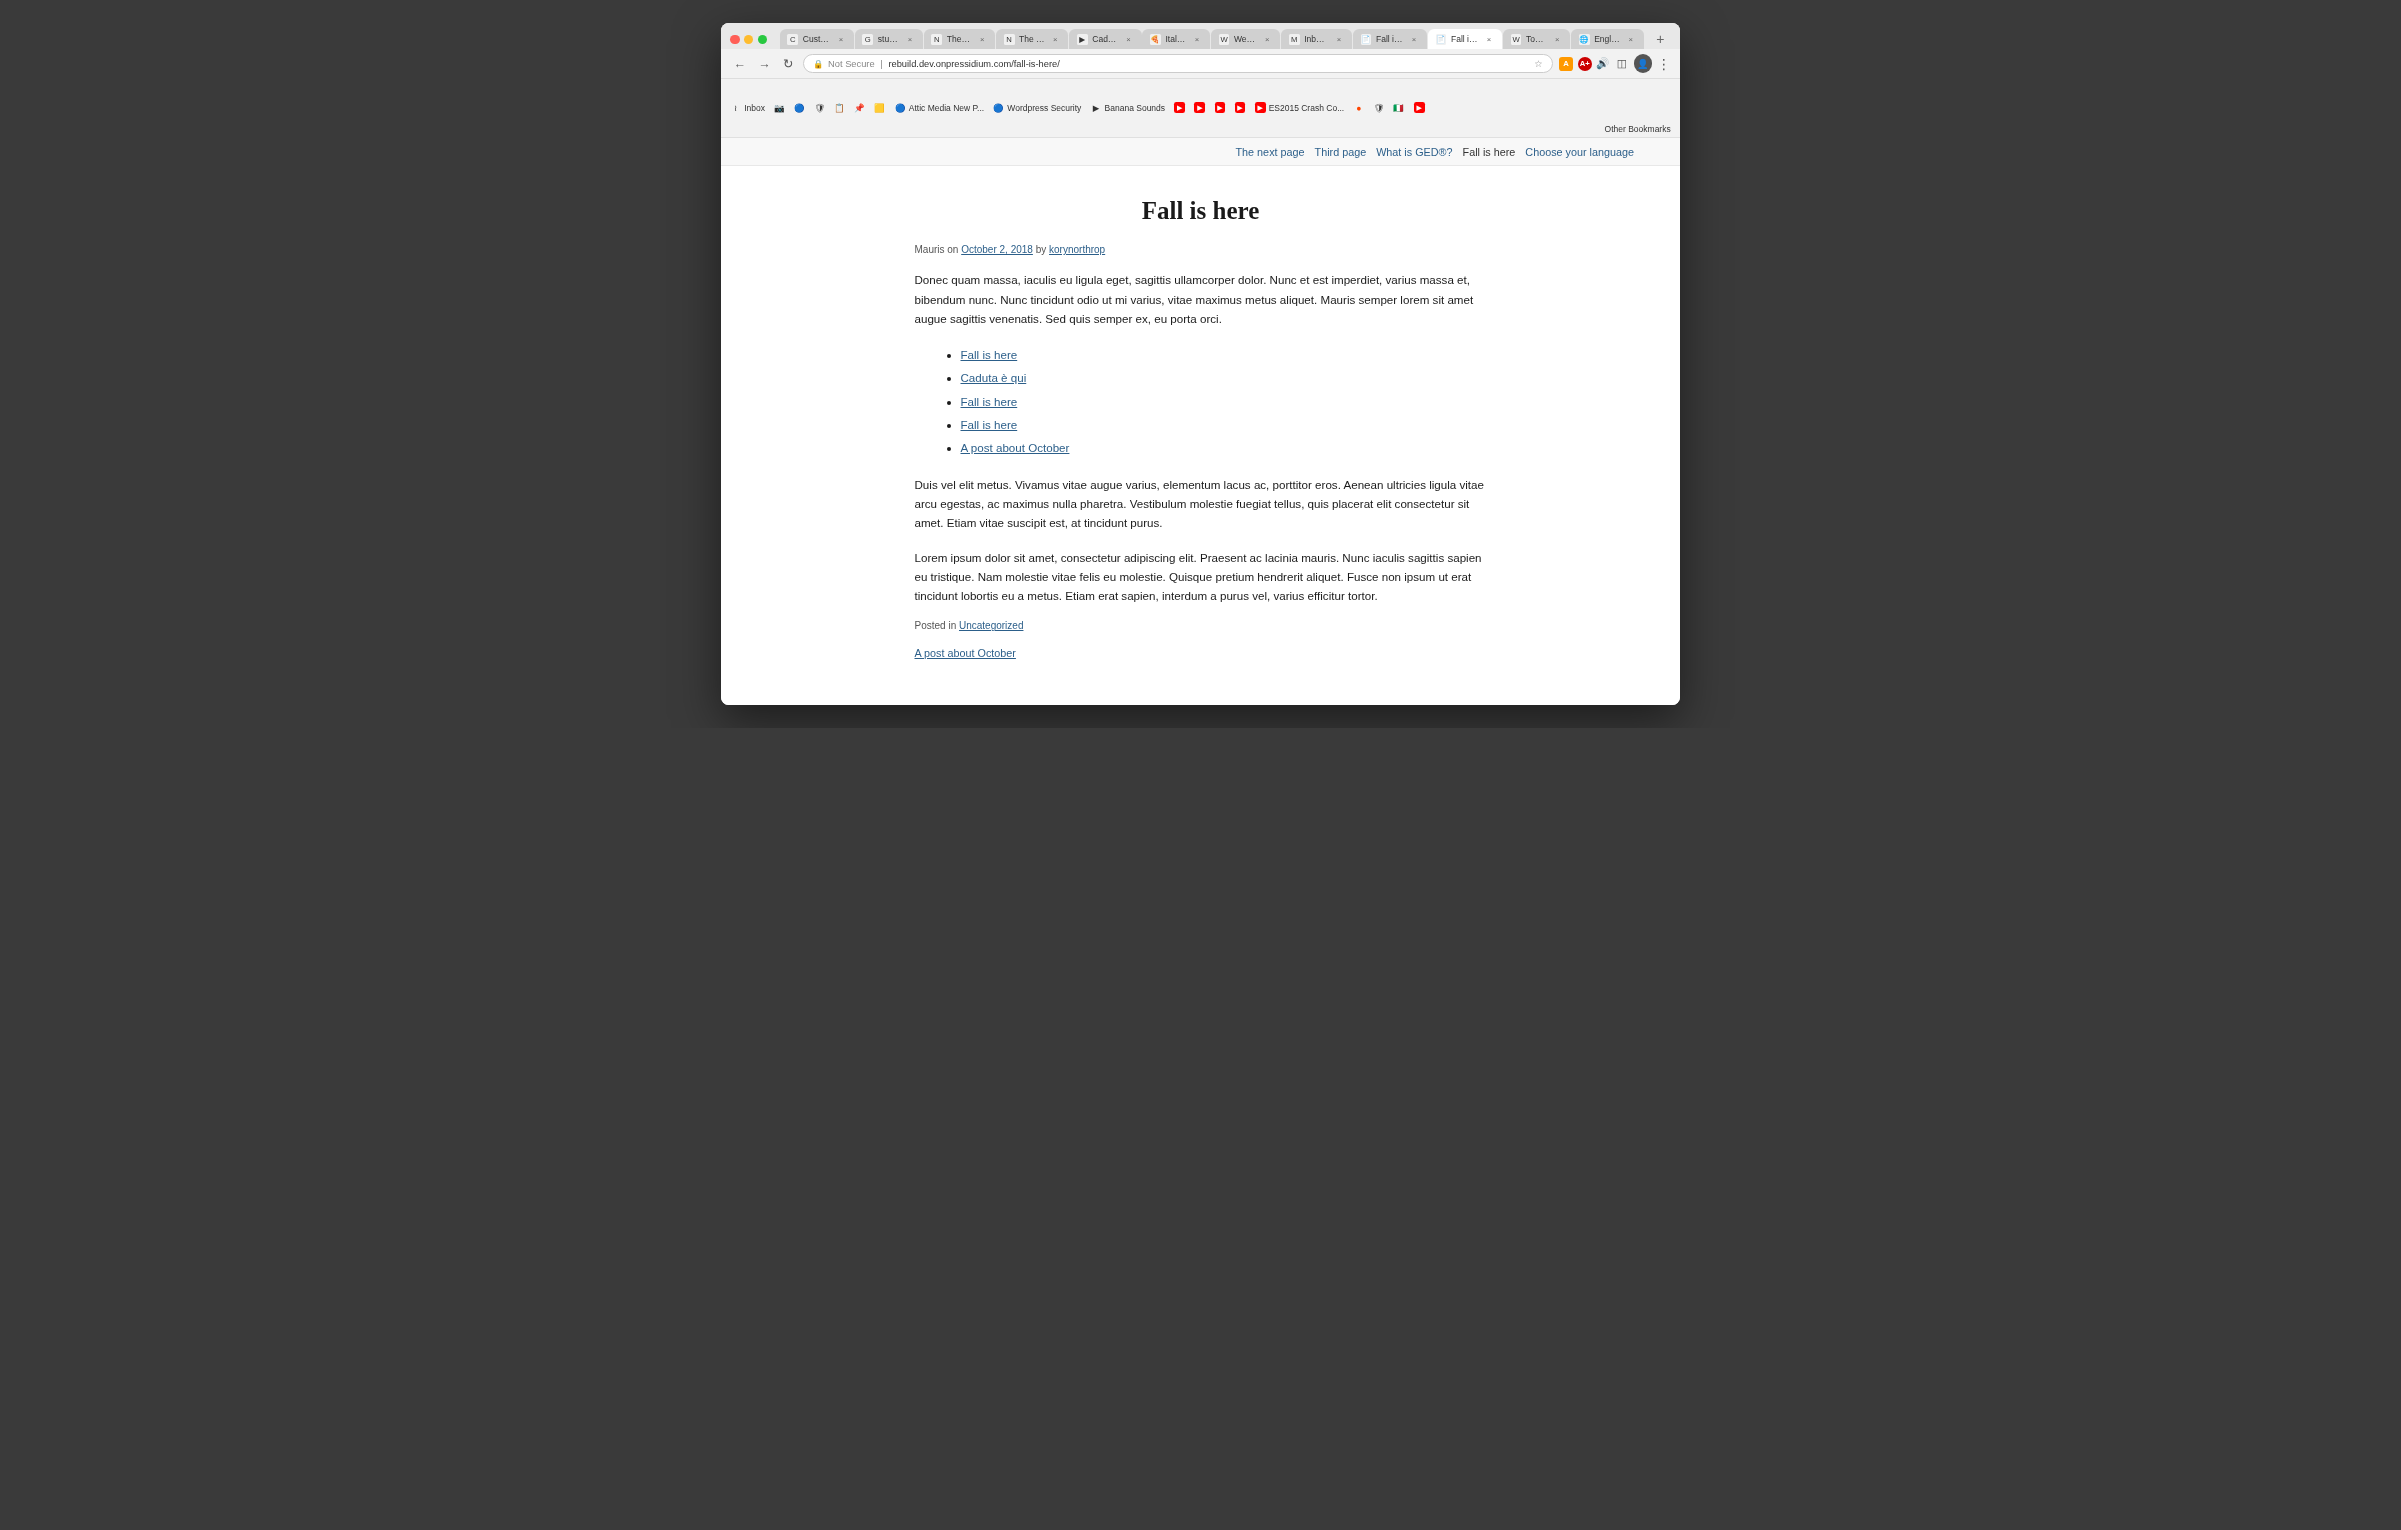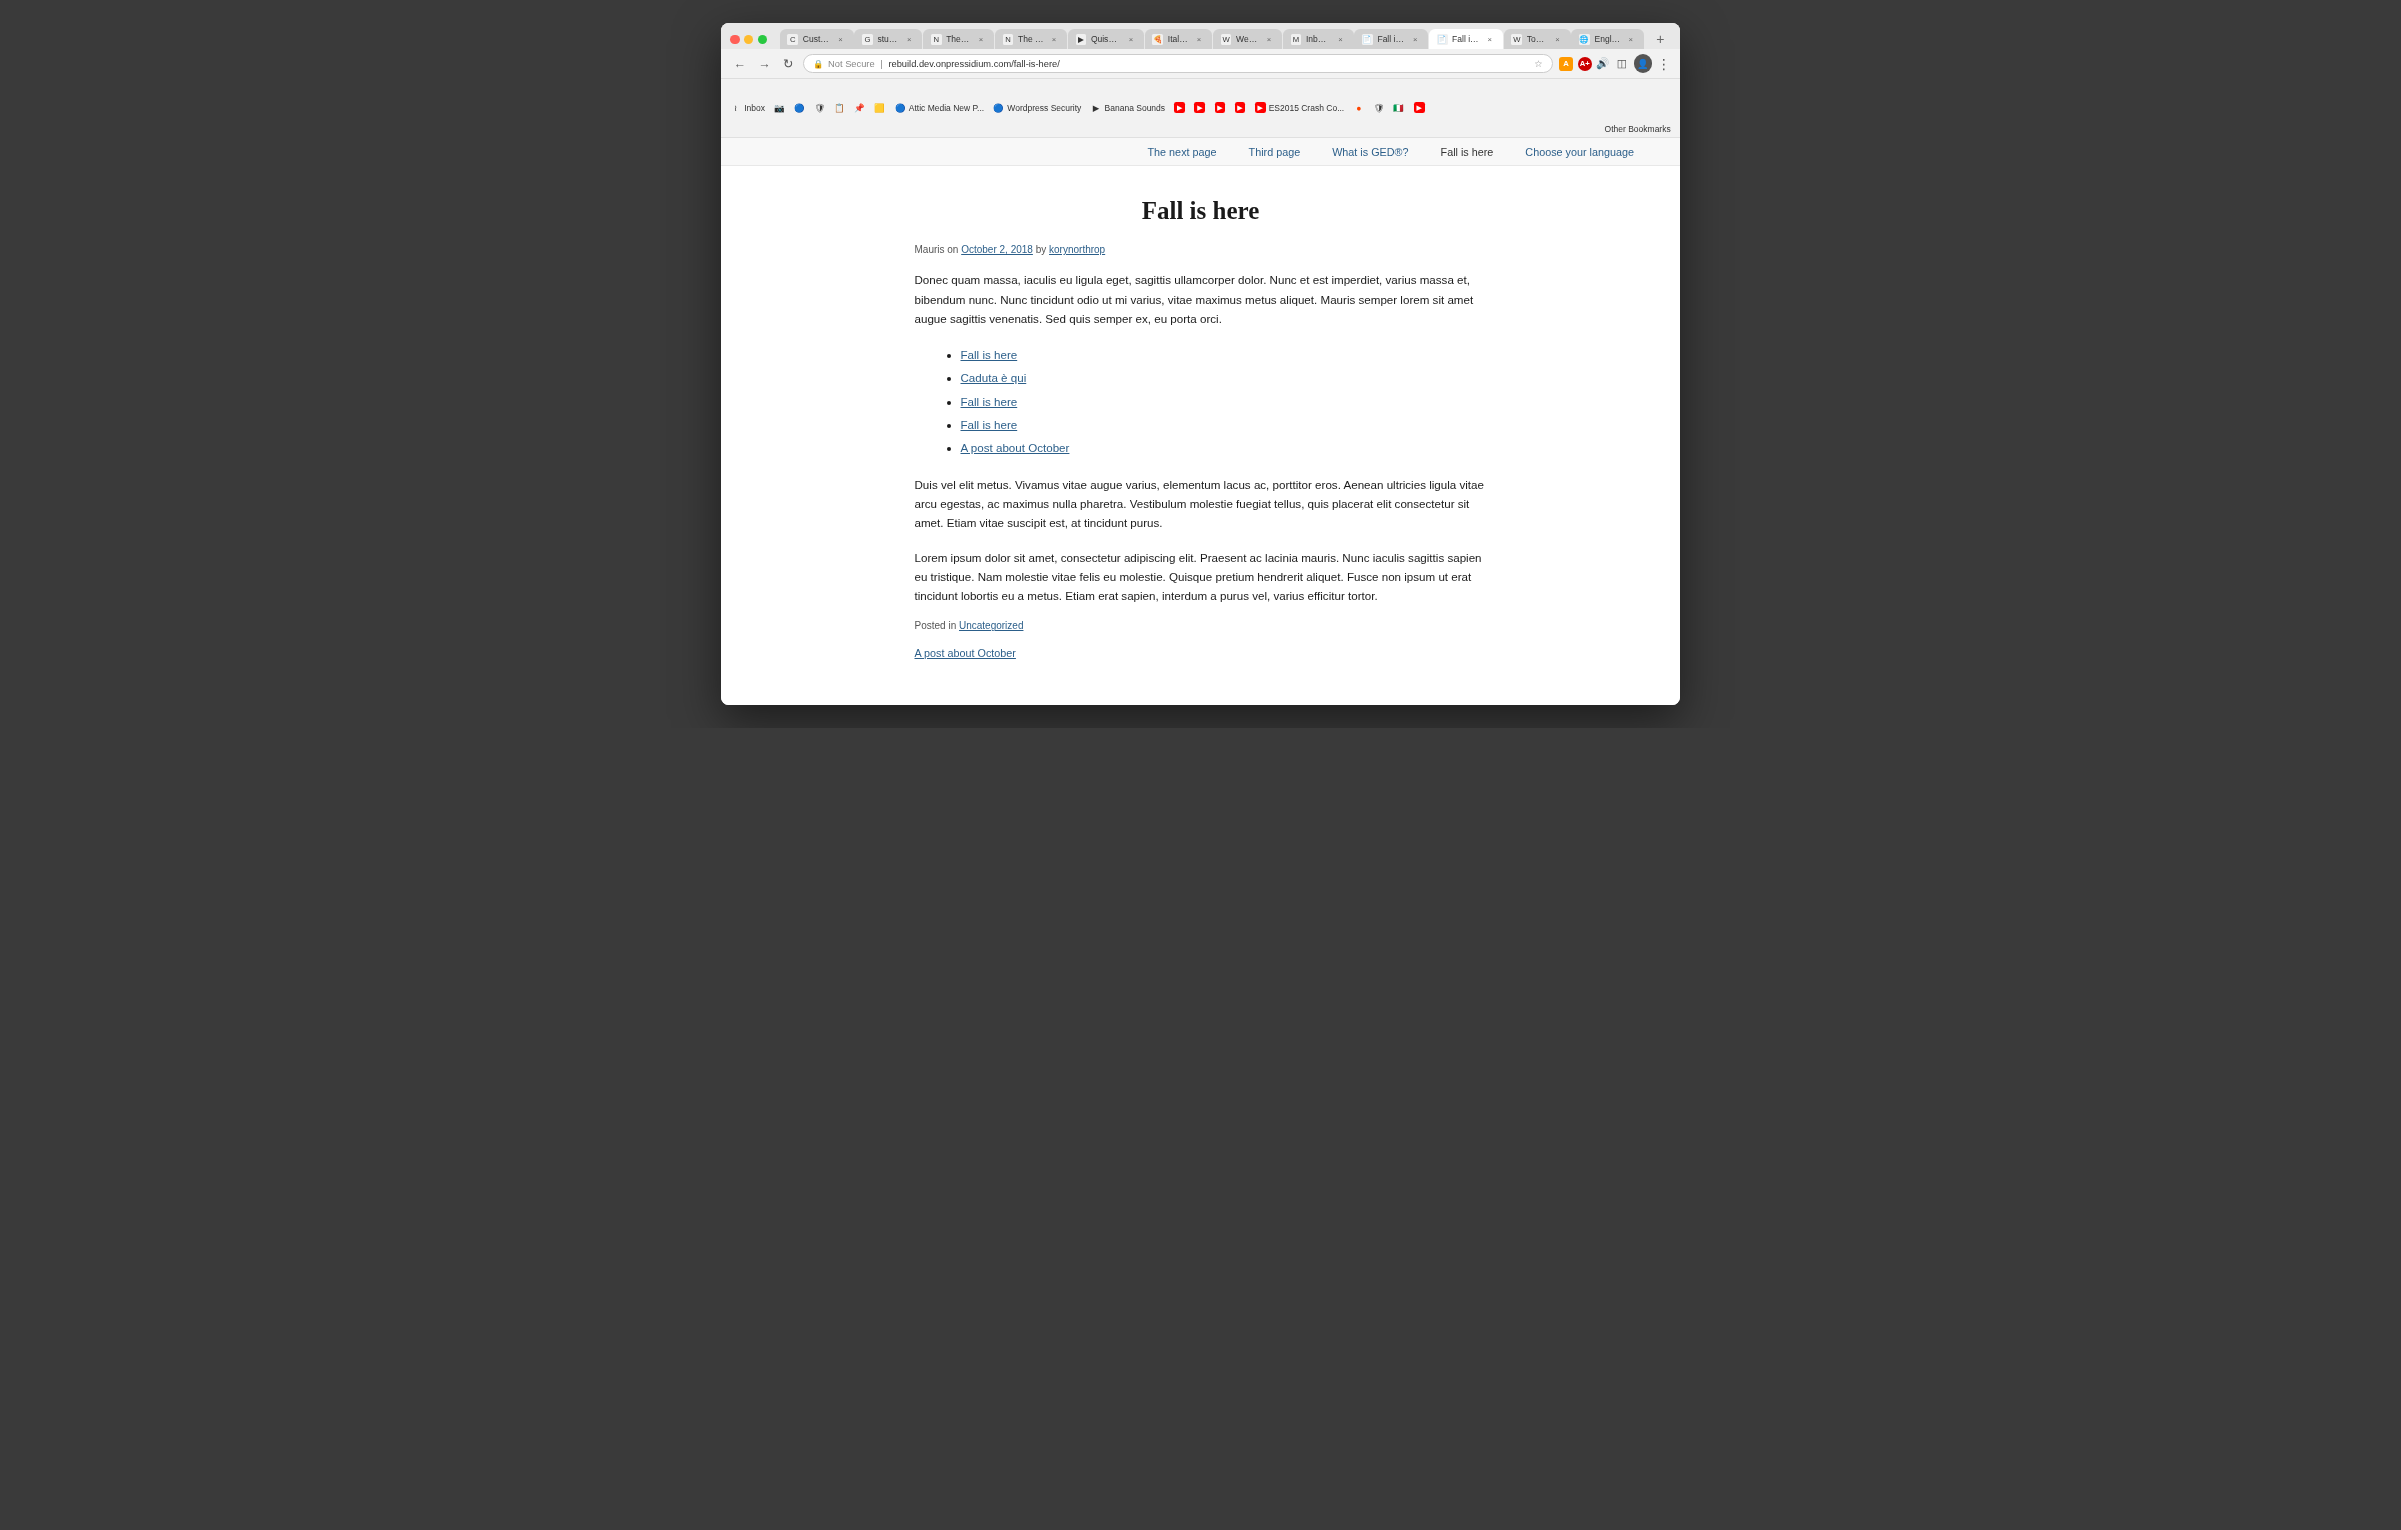--- a/index.html
+++ b/index.html
@@ -198,21 +198,21 @@
     }
 
     
     .site-nav {
       background: #f8f8f8;
       border-bottom: 0.8px solid #e8e8e8;
       padding: 7.7px 0;
       display: flex;
       justify-content: flex-end;
       padding-right: 46px;
-      gap: 32px;
+      gap: 10px;
     }
     .nav-link {
       color: #2c5f8a;
       font-size: 10.8px;
       cursor: pointer;
       text-decoration: none;
     }
     .nav-link.current { color: #333; font-weight: normal; }
 
     
@@ -302,21 +302,21 @@
           <span style="overflow: hidden; text-overflow: ellipsis; flex: 1 1 0%;">The 12</span>
           <span class="tab-close">×</span>
         </div>
         <div class="tab">
           <span class="tab-icon" style="display: flex; align-items: center; justify-content: center; font-size: 7.7px; background: rgb(240, 240, 240); border-radius: 1.5px;">N</span>
           <span style="overflow: hidden; text-overflow: ellipsis; flex: 1 1 0%;">The Be</span>
           <span class="tab-close">×</span>
         </div>
         <div class="tab">
           <span class="tab-icon" style="display: flex; align-items: center; justify-content: center; font-size: 7.7px; background: rgb(240, 240, 240); border-radius: 1.5px;">▶</span>
-          <span style="overflow: hidden; text-overflow: ellipsis; flex: 1 1 0%;">Quisque</span>
+          <span style="overflow: hidden; text-overflow: ellipsis; flex: 1 1 0%;">Caduta</span>
           <span class="tab-close">×</span>
         </div>
         <div class="tab">
           <span class="tab-icon" style="display: flex; align-items: center; justify-content: center; font-size: 7.7px; background: rgb(240, 240, 240); border-radius: 1.5px;">🍕</span>
           <span style="overflow: hidden; text-overflow: ellipsis; flex: 1 1 0%;">Italian</span>
           <span class="tab-close">×</span>
         </div>
         <div class="tab">
           <span class="tab-icon" style="display: flex; align-items: center; justify-content: center; font-size: 7.7px; background: rgb(240, 240, 240); border-radius: 1.5px;">W</span>
           <span style="overflow: hidden; text-overflow: ellipsis; flex: 1 1 0%;">We po</span>

